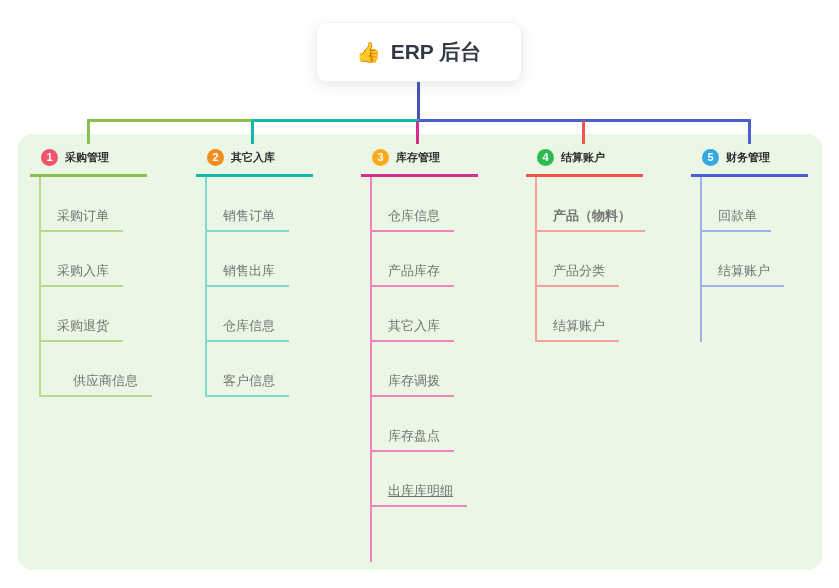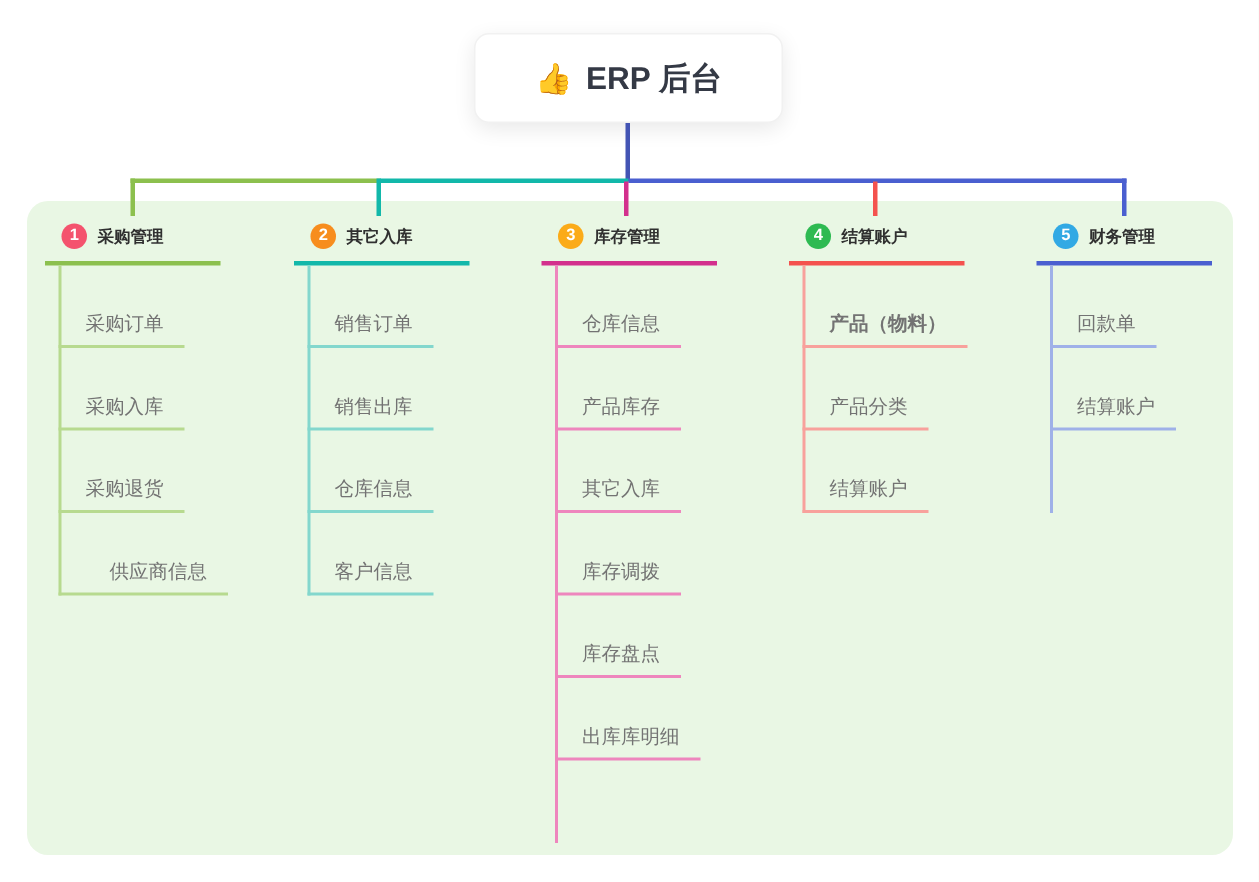--- a/index.html
+++ b/index.html
@@ -178,21 +178,21 @@
       <div class="child-row">
           <span class="child" style="border-bottom-color: rgb(238, 134, 189);">其它入库</span>
         </div>
       <div class="child-row">
           <span class="child" style="border-bottom-color: rgb(238, 134, 189);">库存调拨</span>
         </div>
       <div class="child-row">
           <span class="child" style="border-bottom-color: rgb(238, 134, 189);">库存盘点</span>
         </div>
       <div class="child-row">
-          <span class="child" style="border-bottom-color: rgb(238, 134, 189);">出库库明细</span>
+          <span class="child" style="border-bottom-color: rgb(238, 134, 189); text-decoration: underline;">出库库明细</span>
         </div>
     </div>
   </div>
 
   <div class="branch" style="left:526px;">
     <div class="branch-header" style="border-bottom-color: rgb(244, 82, 78);">
       <span class="badge" style="background-color: rgb(46, 186, 82);">4</span>
       <span class="branch-label">结算账户</span>
     </div>
     <div class="children">

